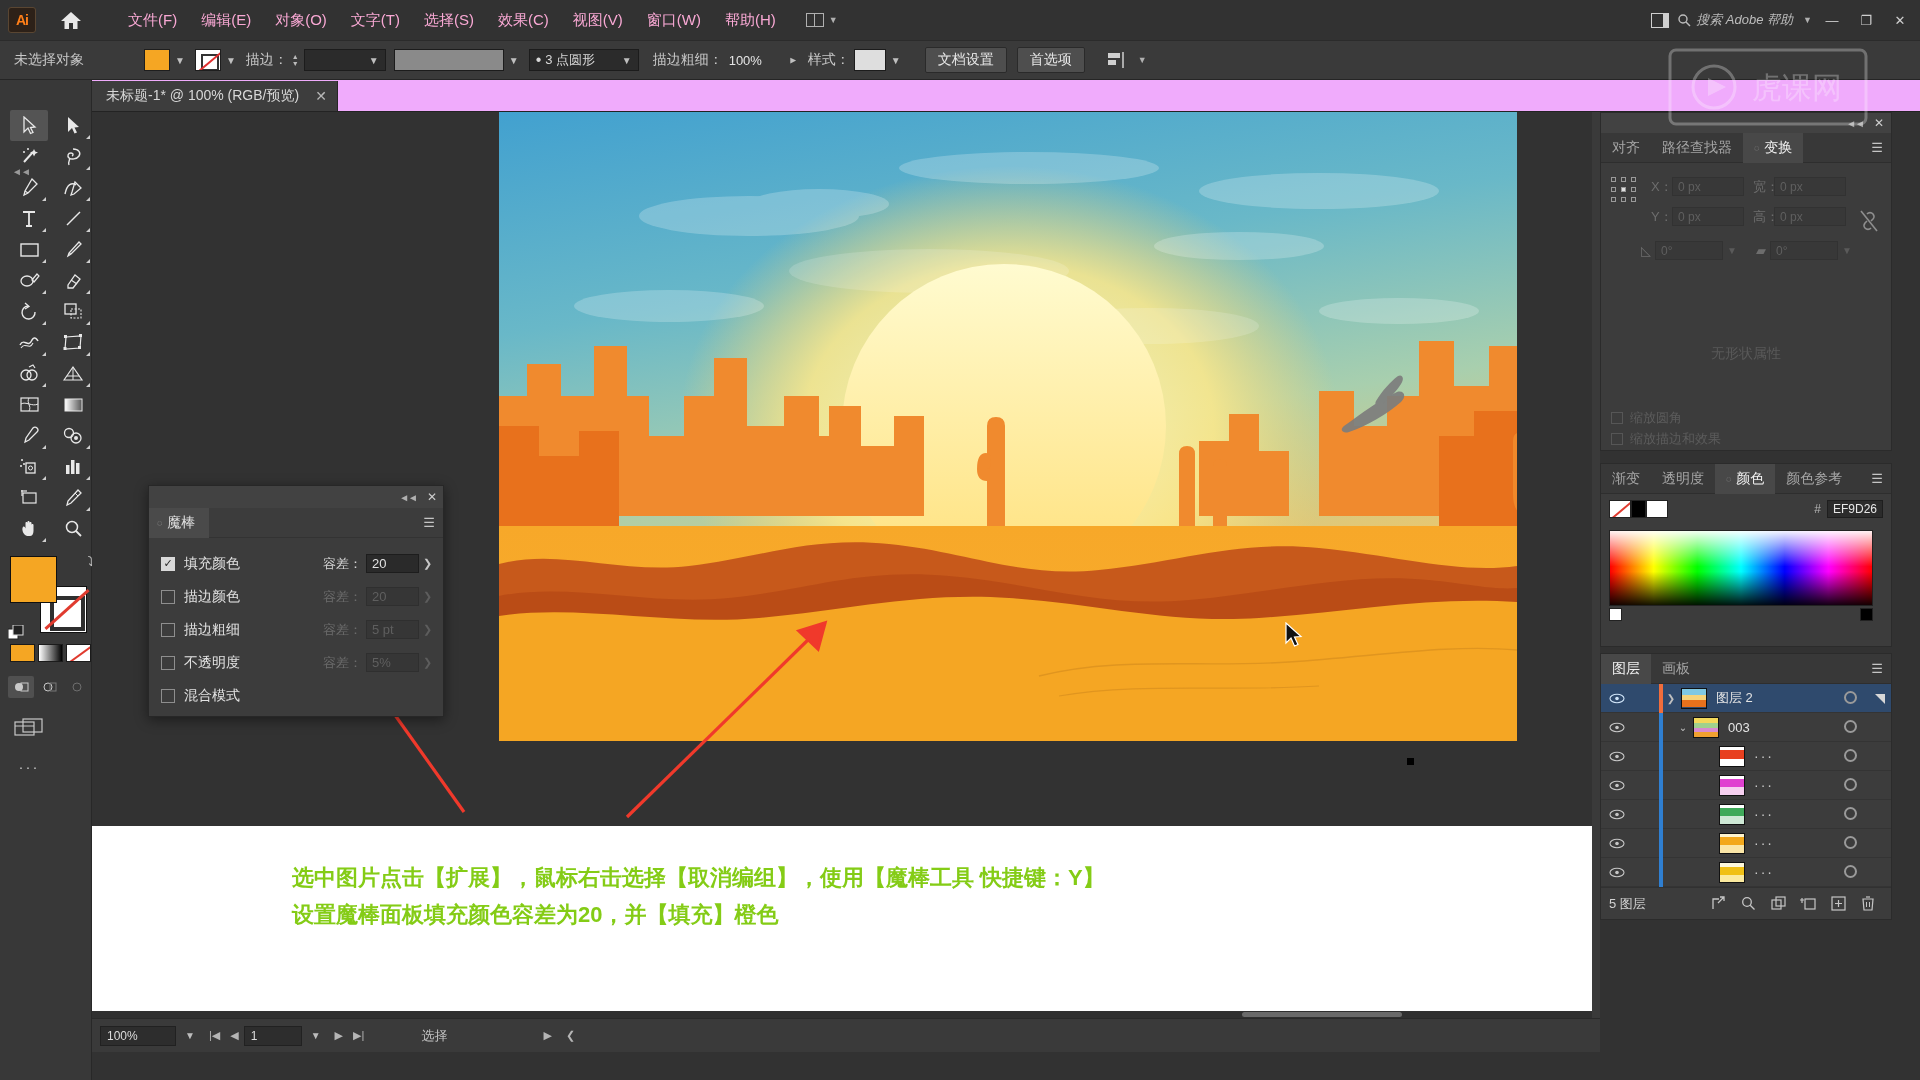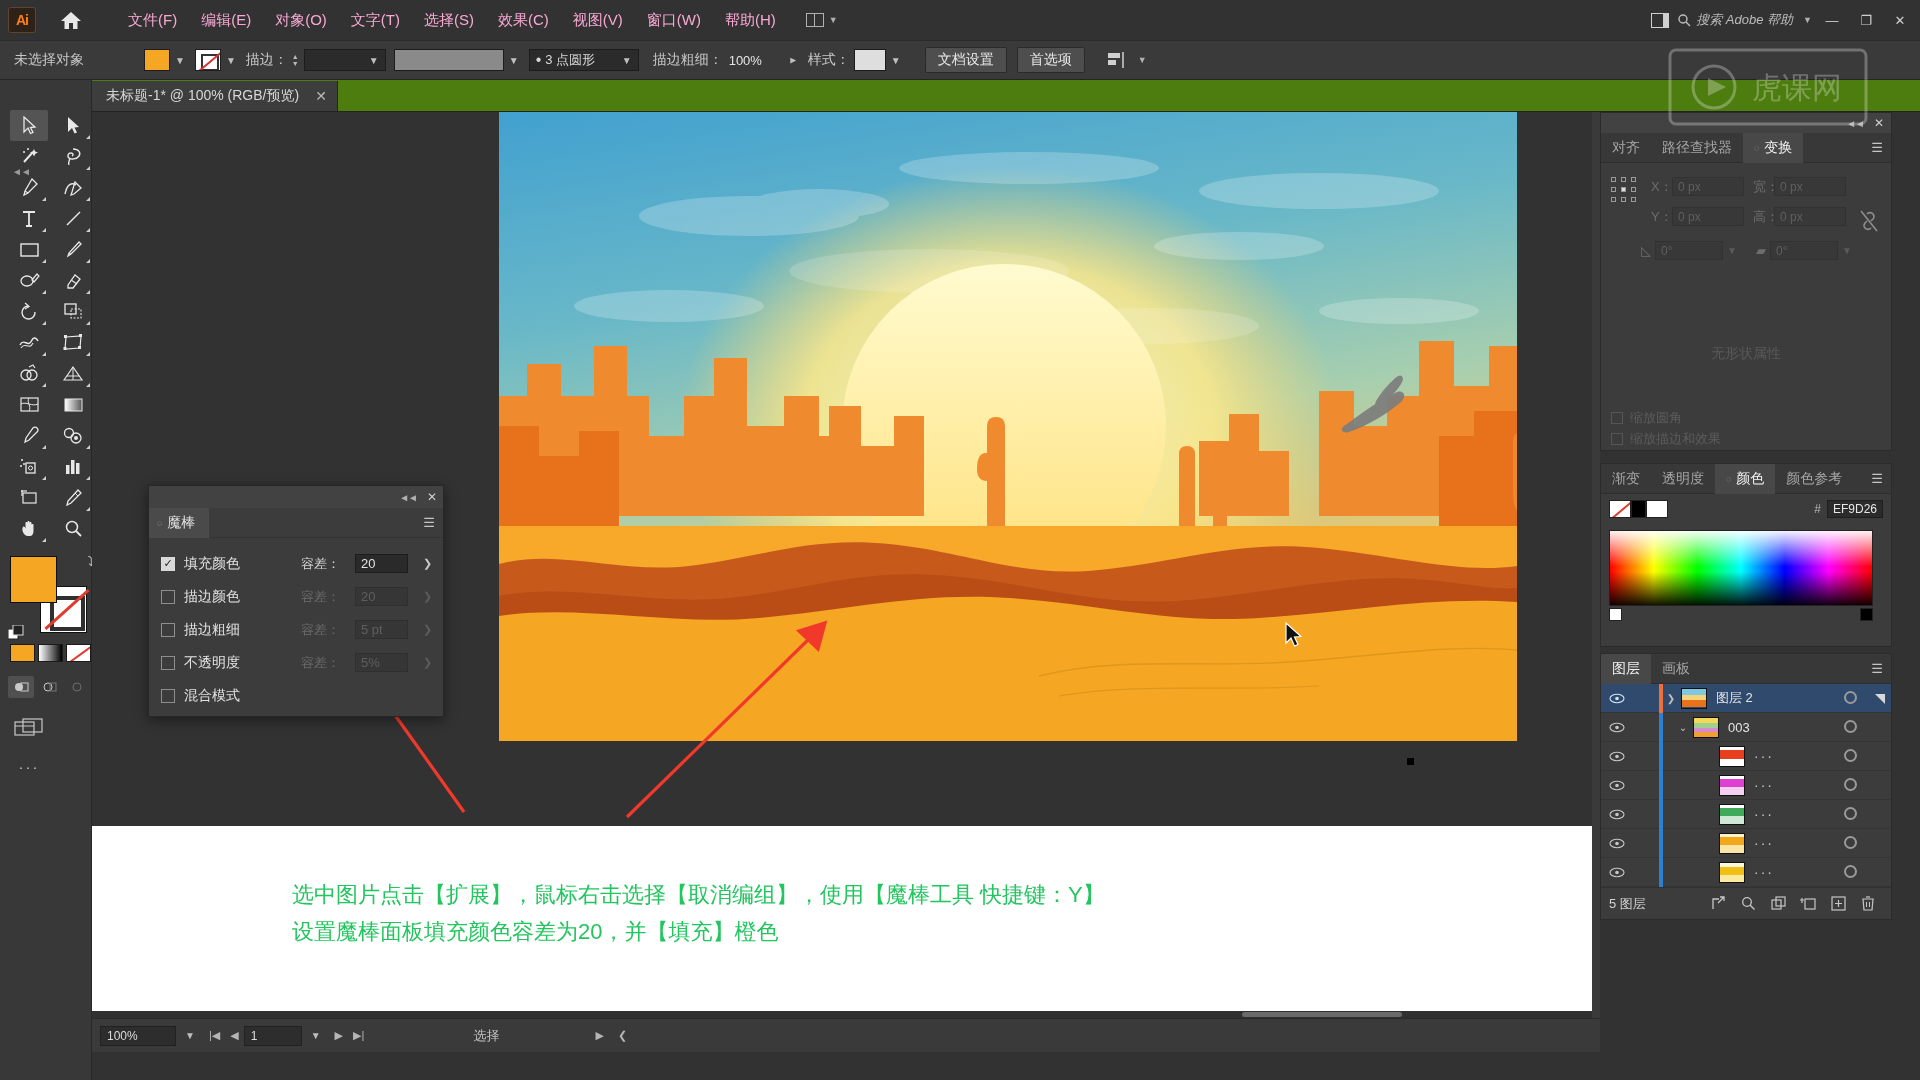--- a/index.html
+++ b/index.html
@@ -39,21 +39,21 @@
   .stepper { display:inline-flex; flex-direction:column; justify-content:center; margin-left:4px; color:#bbb; font-size:7px; line-height:7px; }
   .sel-box { height:22px; background:#2b2b2b; border:1px solid #1c1c1c; display:flex; align-items:center;
     color:#d8d8d8; font-size:13px; padding:0 6px; }
   .sel-box .cv { margin-left:auto; font-size:10px; color:#bfbfbf; padding-left:8px;}
   .gray-box { height:22px; background:#8a8a8a; border:1px solid #1c1c1c; }
   .pct { color:#e4e4e4; font-size:13px; }
   .ctl-btn { height:26px; background:#4e4e4e; border:1px solid #2a2a2a; border-radius:2px; color:#e8e8e8;
     font-size:14px; display:flex; align-items:center; padding:0 12px; }
 
   
-  .tabbar { position:absolute; left:92px; top:80px; width:1828px; height:32px; background:#4d7c0f;
+  .tabbar { position:absolute; left:92px; top:80px; width:1828px; height:32px; background:#f0abfc;
     border-bottom:1px solid #232323; display:flex; align-items:flex-end; }
   .doctab { height:30px; background:#3d3d3d; display:flex; align-items:center; padding:0 10px 0 14px;
     color:#d8d8d8; font-size:14px; gap:16px; border-right:1px solid #262626;}
   .doctab .x { color:#b8b8b8; font-size:14px; }
 
   
   .toolbar { position:absolute; left:0; top:80px; width:92px; height:1000px; background:#383838;
     border-right:1px solid #282828; padding-top:30px; }
   .tb-grip { position:absolute; left:12px; top:86px; color:#9a9a9a; font-size:10px; letter-spacing:-1px;}
   .tgrid { display:grid; grid-template-columns:38px 38px; gap:0px 6px; margin-left:10px; }
@@ -83,39 +83,39 @@
 
   .screenmode { margin-left:10px; margin-top:16px; width:38px; height:26px; display:flex; align-items:center; justify-content:center;}
   .tb-more { margin-left:10px; margin-top:18px; width:38px; text-align:center; color:#c4c4c4; font-size:15px; letter-spacing:2px;}
 
   
   .canvasarea { position:absolute; left:92px; top:112px; width:1508px; height:906px; background:#323232; overflow:hidden; }
   .artboard { position:absolute; left:407px; top:-16px; width:1018px; height:645px; background:#f0f0f0; }
   .white-page { position:absolute; left:0px; top:714px; width:1508px; height:306px; background:#ffffff; }
 
   
-  .annot { position:absolute; color:#22c55e; font-size:22px; font-weight:normal; line-height:1.45; white-space:nowrap;margin-top:17px; }
+  .annot { position:absolute; color:#84cc16; font-size:22px; font-weight:bold; line-height:1.45; white-space:nowrap; }
 
   
   .mwpanel { position:absolute; left:148px; top:485px; width:296px; height:232px; background:#3c3c3c;
     border:1px solid #272727; box-shadow:0 3px 12px rgba(0,0,0,.45); }
   .mw-head { height:22px; background:#424242; display:flex; align-items:center; justify-content:flex-end; padding-right:6px; gap:10px;}
   .mw-head .g { color:#b0b0b0; font-size:10px; letter-spacing:-1px; }
   .mw-head .x { color:#cfcfcf; font-size:12px; }
   .mw-tabrow { height:30px; display:flex; align-items:center; background:#3c3c3c; border-bottom:1px solid #333;}
   .mw-tab { height:30px; background:#4a4a4a; color:#e0e0e0; font-size:14px; display:flex; align-items:center; padding:0 14px 0 8px; gap:5px;}
   .mw-tab .dot{ font-size:9px; color:#aaa;}
   .mw-menu { margin-left:auto; color:#c5c5c5; font-size:13px; padding-right:8px;}
   .mw-body { padding:9px 10px 0 12px; }
   .mw-row { display:flex; align-items:center; height:33px; }
   .cbx { width:14px; height:14px; border:1px solid #8e8e8e; background:#3c3c3c; margin-right:9px;
     display:flex; align-items:center; justify-content:center; }
   .cbx.on { background:#d9d9d9; border-color:#d9d9d9; color:#262626; font-size:11px; font-weight:bold;}
   .mw-lab { color:#e2e2e2; font-size:14px; }
-  .mw-tol { margin-left:auto; display:flex; align-items:center; gap:15px; }
+  .mw-tol { margin-left:auto; display:flex; align-items:center; gap:4px; }
   .mw-tol .t { color:#d6d6d6; font-size:13px; }
   .mw-tol .t.dim{ color:#6b6b6b; }
   .mw-in { width:53px; height:19px; background:#2a2a2a; border:1px solid #1d1d1d; color:#e2e2e2;
     font-size:13px; display:flex; align-items:center; padding-left:5px; }
   .mw-in.dim{ color:#5f5f5f; background:#363636; border-color:#2f2f2f;}
   .mw-arr { color:#c8c8c8; font-size:11px; width:10px; }
   .mw-arr.dim{ color:#5d5d5d; }
 
   
   .rightcol { position:absolute; left:1600px; top:112px; width:292px; height:906px; }
@@ -177,21 +177,21 @@
 
   
   .statusbar { position:absolute; left:92px; top:1018px; width:1508px; height:34px; background:#3a3a3a;
     border-top:1px solid #2a2a2a; display:flex; align-items:center; padding-left:8px; gap:0; }
   .st-zoom { width:76px; height:20px; background:#2d2d2d; border:1px solid #212121; color:#dcdcdc; font-size:12px;
     display:flex; align-items:center; padding-left:6px; }
   .st-cv { color:#bdbdbd; font-size:10px; padding:0 9px; }
   .st-nav { color:#b5b5b5; font-size:11px; padding:0 5px; }
   .st-pg { width:58px; height:20px; background:#2d2d2d; border:1px solid #212121; color:#dcdcdc; font-size:12px;
     display:flex; align-items:center; padding-left:6px; }
-  .st-sel { margin-left:104px; color:#c3c3c3; font-size:13px; }
+  .st-sel { margin-left:52px; color:#c3c3c3; font-size:13px; }
   .st-end { margin-left:96px; color:#b5b5b5; font-size:11px; display:flex; gap:14px;}
   .rail { position:absolute; left:1592px; top:112px; width:8px; height:906px; background:#3a3a3a; }
   .scroll-v { position:absolute; right:0; top:0; width:7px; height:906px; background:#303030; }
   .scroll-v i { position:absolute; left:1px; top:230px; width:5px; height:160px; background:#6a6a6a; border-radius:3px; display:block;}
   .scroll-h { position:absolute; left:0; bottom:0; width:1508px; height:7px; background:#303030; }
   .scroll-h i { position:absolute; top:1px; left:1150px; width:160px; height:5px; background:#6a6a6a; border-radius:3px; display:block;}
 
   .wm { position:absolute; right:12px; top:48px; width:240px; height:78px; opacity:.28; }
 </style>
 </head>

